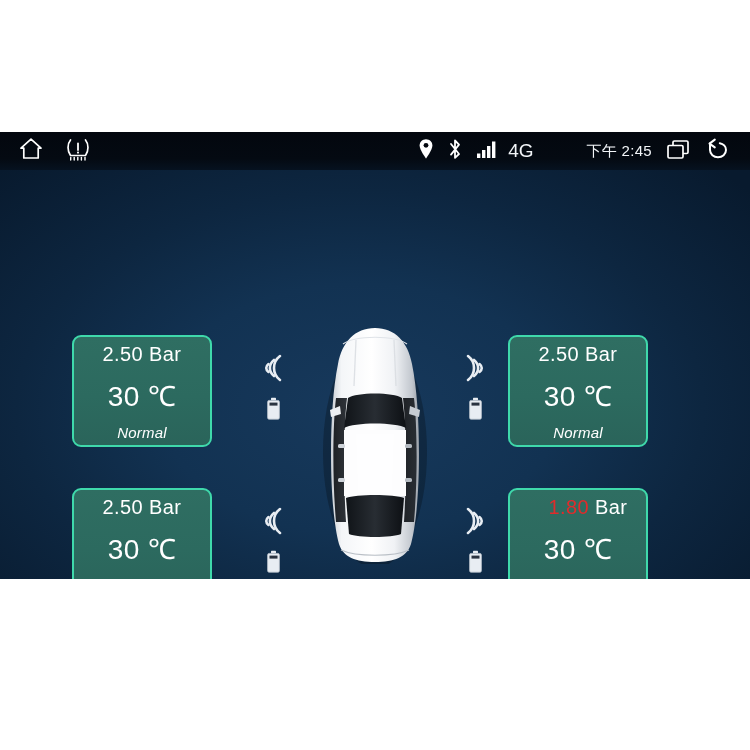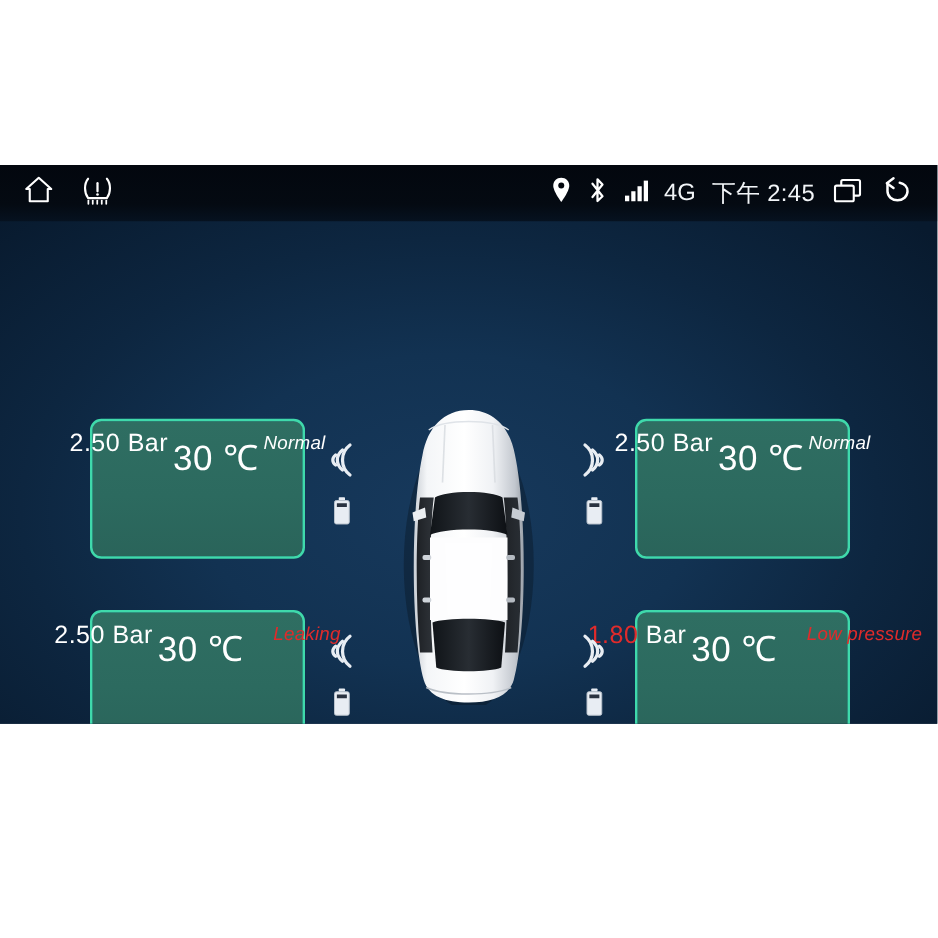--- a/index.html
+++ b/index.html
@@ -33,49 +33,50 @@
       radial-gradient(ellipse 520px 330px at 48% 62%, #17395c 0%, #123252 38%, #0d2640 66%, #081a2e 100%),
       linear-gradient(180deg, #0a1b2e 0%, #10304e 55%, #0a1e34 100%);
     overflow: hidden;
   }
 
   
   #statusbar {
     position: absolute;
     left: 0; top: 0;
     width: 750px;
-    height: 45px;
+    height: 38px;
     background: linear-gradient(180deg, #03070e 0%, #040a12 70%, #061220 100%);
     display: flex;
     align-items: center;
     box-sizing: border-box;
     padding: 0 18px;
   }
   .sb-left { display: flex; align-items: center; gap: 20px; }
   .sb-right { display: flex; align-items: center; gap: 13px; margin-left: auto; }
   .sb-icon { display: block; }
   .sb-text {
     color: #f2f5f8;
-    font-size: 19px;
+    font-size: 15px;
     letter-spacing: 0.3px;
     white-space: nowrap;
+    margin-left: 40px;
   }
   .net-label { font-size: 19px; color: #f2f5f8; margin-left: -3px; }
 
   
   .tire-panel {
     position: absolute;
-    width: 172px;
+    width: 140px;
     height: 112px;
     border: 2px solid #3fd9ab;
     border-radius: 9px;
     background: linear-gradient(180deg, #2f6e62 0%, #2c6a5f 55%, #2a645a 100%);
     box-sizing: border-box;
     display: flex;
-    flex-direction: row;
+    flex-direction: column;
     align-items: stretch;
     justify-content: center;
     padding: 4px 9px 5px 9px;
   }
   .tp-fl { left: 72px;  top: 203px; }
   .tp-fr { left: 508px; top: 203px; }
   .tp-rl { left: 72px;  top: 356px; }
   .tp-rr { left: 508px; top: 356px; }
 
   .tp-row {

